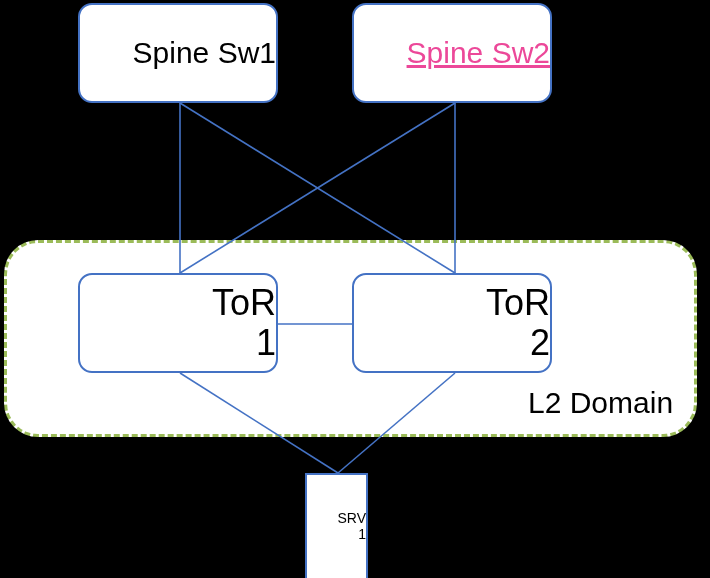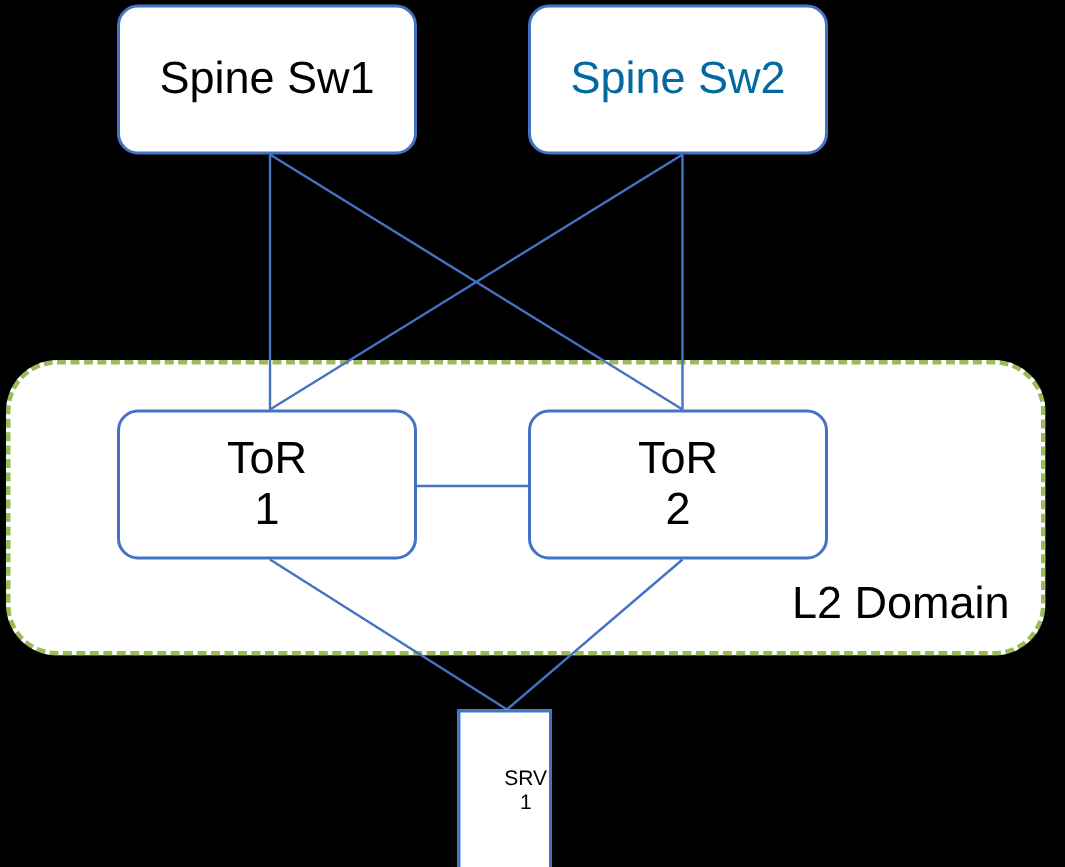--- a/index.html
+++ b/index.html
@@ -25,21 +25,21 @@
     pointer-events: none;
     z-index: 3;
   }
   .node {
     position: absolute;
     box-sizing: border-box;
     background: #FFFFFF;
     border: 2px solid #4472C4;
     display: flex;
     flex-direction: column;
-    align-items: center;
+    align-items: flex-end;
     justify-content: center;
     color: #000000;
     z-index: 5;
   }
   .node.rounded {
     border-radius: 14px;
   }
   .node-line {
     line-height: 1.12;
     white-space: pre;
@@ -49,21 +49,21 @@
     height: 100px;
   }
   .spine-node .node-line {
     font-size: 30px;
   }
   .tor-node {
     width: 200px;
     height: 100px;
   }
   .tor-node .node-line {
-    font-size: 30px;
+    font-size: 36px;
   }
   .srv-node {
     width: 63px;
     height: 108px;
     border-radius: 0;
   }
   .srv-node .node-line {
     font-size: 14px;
     margin-left: 28px;
   }
@@ -104,21 +104,21 @@
       <line x1="455" y1="103" x2="455" y2="273" stroke="#4472C4" stroke-width="1.6"></line>
       <line x1="278" y1="324" x2="352" y2="324" stroke="#4472C4" stroke-width="1.6"></line>
       <line x1="180" y1="373" x2="338" y2="473" stroke="#4472C4" stroke-width="1.6"></line>
       <line x1="455" y1="373" x2="338" y2="473" stroke="#4472C4" stroke-width="1.6"></line>
     </svg>
 
   <div id="spine-nodes">
       <div class="node spine-node rounded" style="left: 78px; top: 3px; width: 200px; height: 100px; background: rgb(255, 255, 255); border-color: rgb(68, 114, 196); color: rgb(0, 0, 0);">
         <div class="node-line">Spine Sw1</div>
       </div>
-      <div class="node spine-node rounded" style="left: 352px; top: 3px; width: 200px; height: 100px; background: rgb(255, 255, 255); border-color: rgb(68, 114, 196); color: #0369a1;">
+      <div class="node spine-node rounded" style="left: 352px; top: 3px; width: 200px; height: 100px; background: rgb(255, 255, 255); border-color: rgb(68, 114, 196); color: #ec4899; text-decoration: underline;">
         <div class="node-line">Spine Sw2</div>
       </div>
     </div>
   <div id="tor-nodes">
       <div class="node tor-node rounded" style="left: 78px; top: 273px; width: 200px; height: 100px; background: rgb(255, 255, 255); border-color: rgb(68, 114, 196); color: rgb(0, 0, 0);">
         <div class="node-line">ToR</div>
         <div class="node-line">1</div>
       </div>
       <div class="node tor-node rounded" style="left: 352px; top: 273px; width: 200px; height: 100px; background: rgb(255, 255, 255); border-color: rgb(68, 114, 196); color: rgb(0, 0, 0);">
         <div class="node-line">ToR</div>

